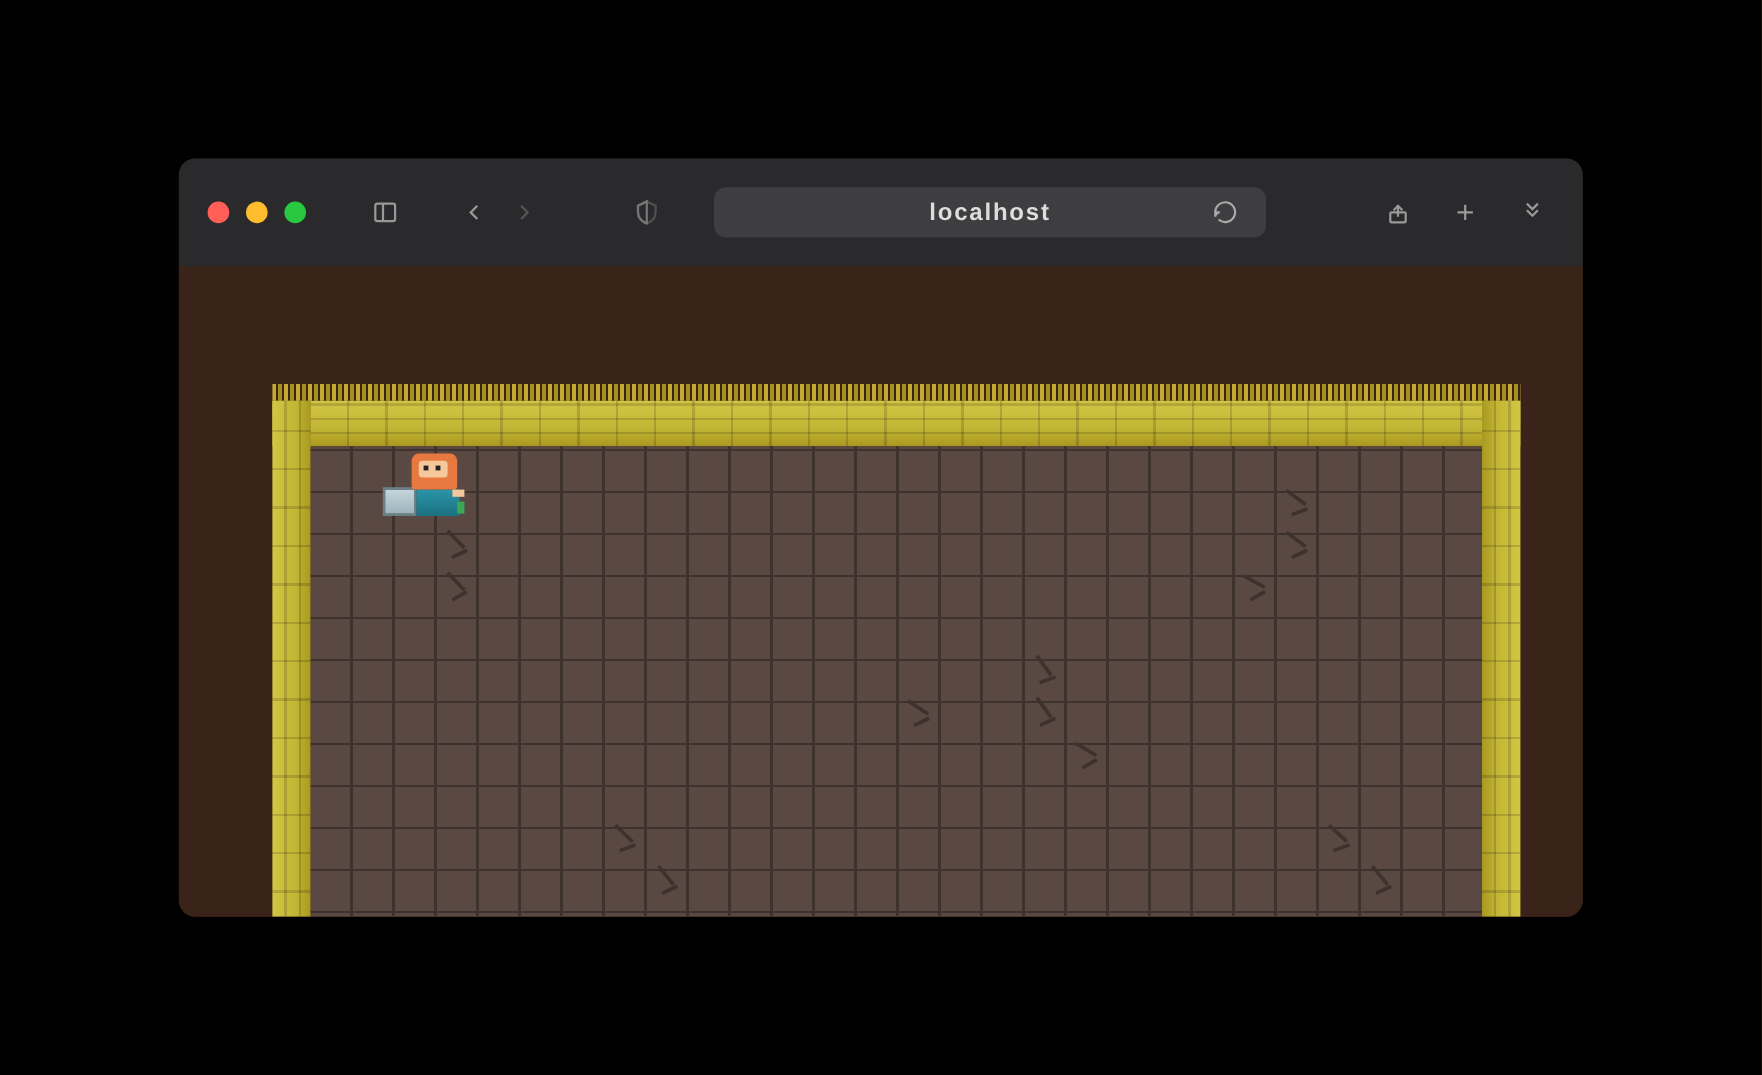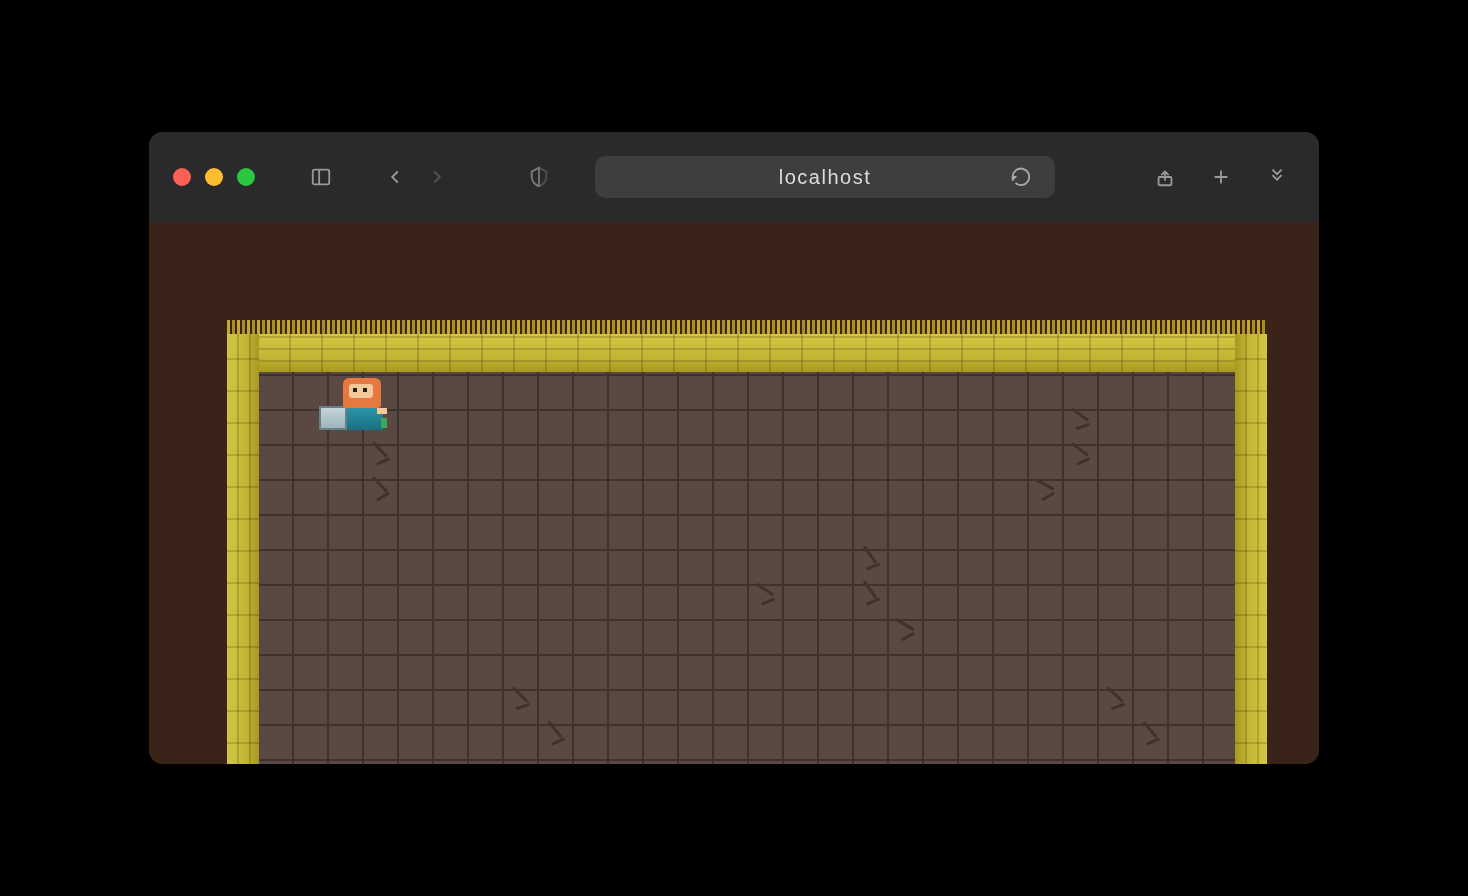--- a/index.html
+++ b/index.html
@@ -92,20 +92,21 @@
       border-radius: 10px;
       display: flex;
       align-items: center;
       justify-content: center;
       color: #ddd;
       font-size: 20px;
       letter-spacing: 1.5px;
       position: relative;
       margin: 0 20px;
       max-width: 460px;
+      font-weight: bold;
     }
     
     .url-bar .reload-icon {
       position: absolute;
       right: 16px;
       color: #aaa;
     }
     
     .right-controls {
       display: flex;

